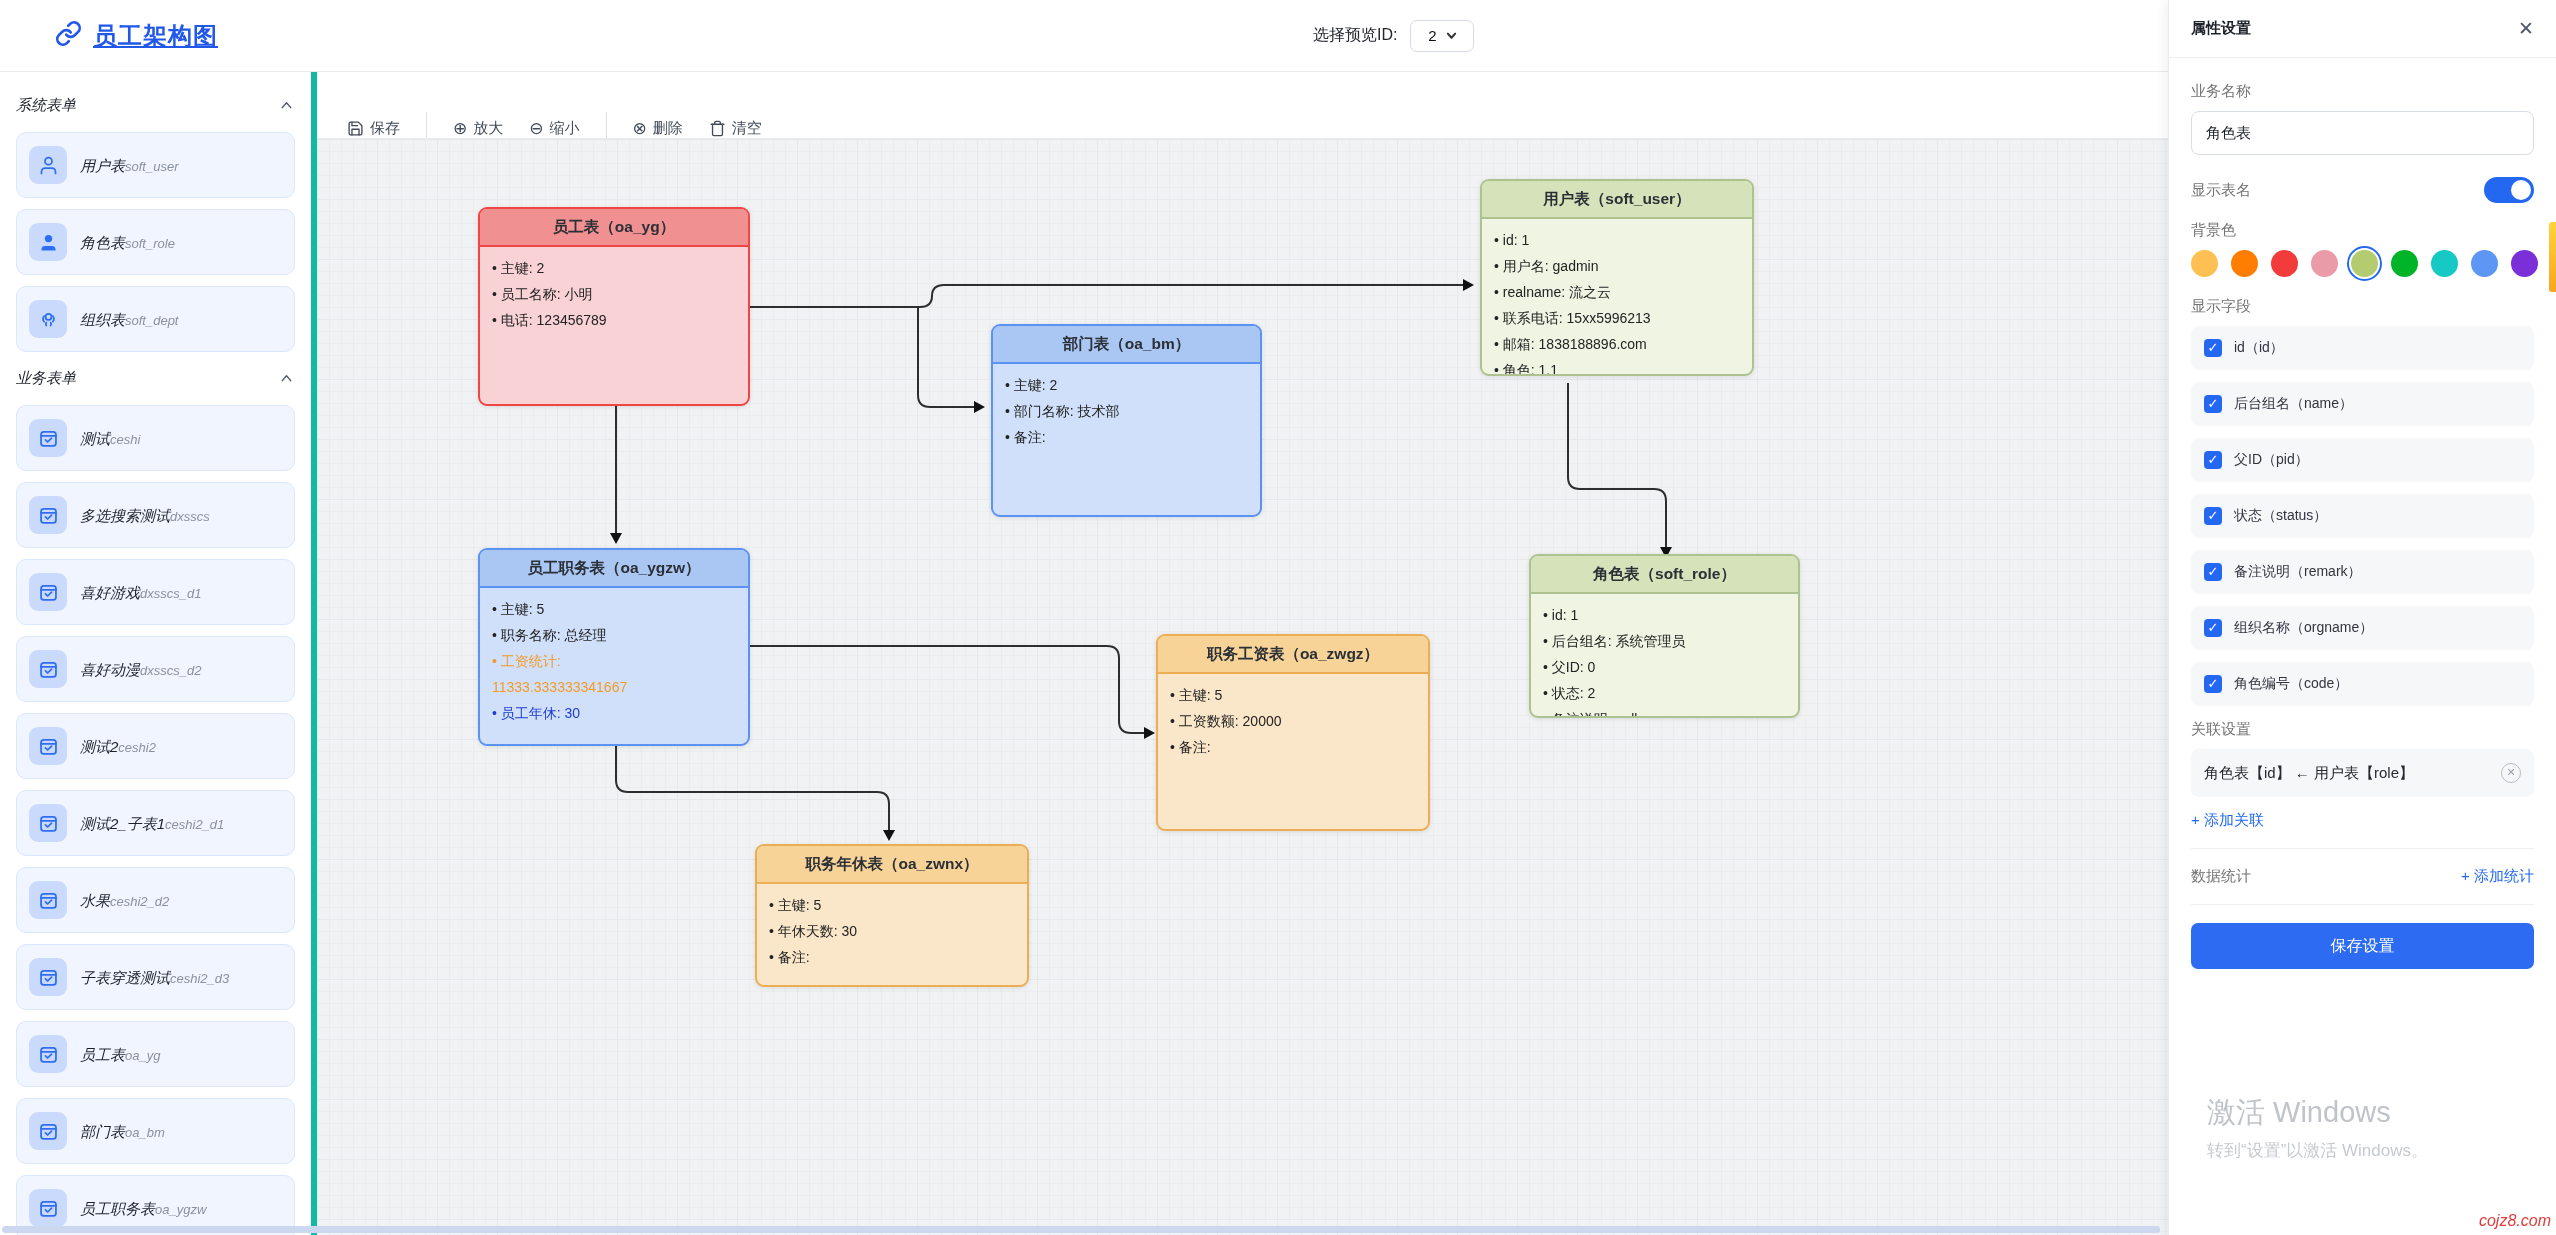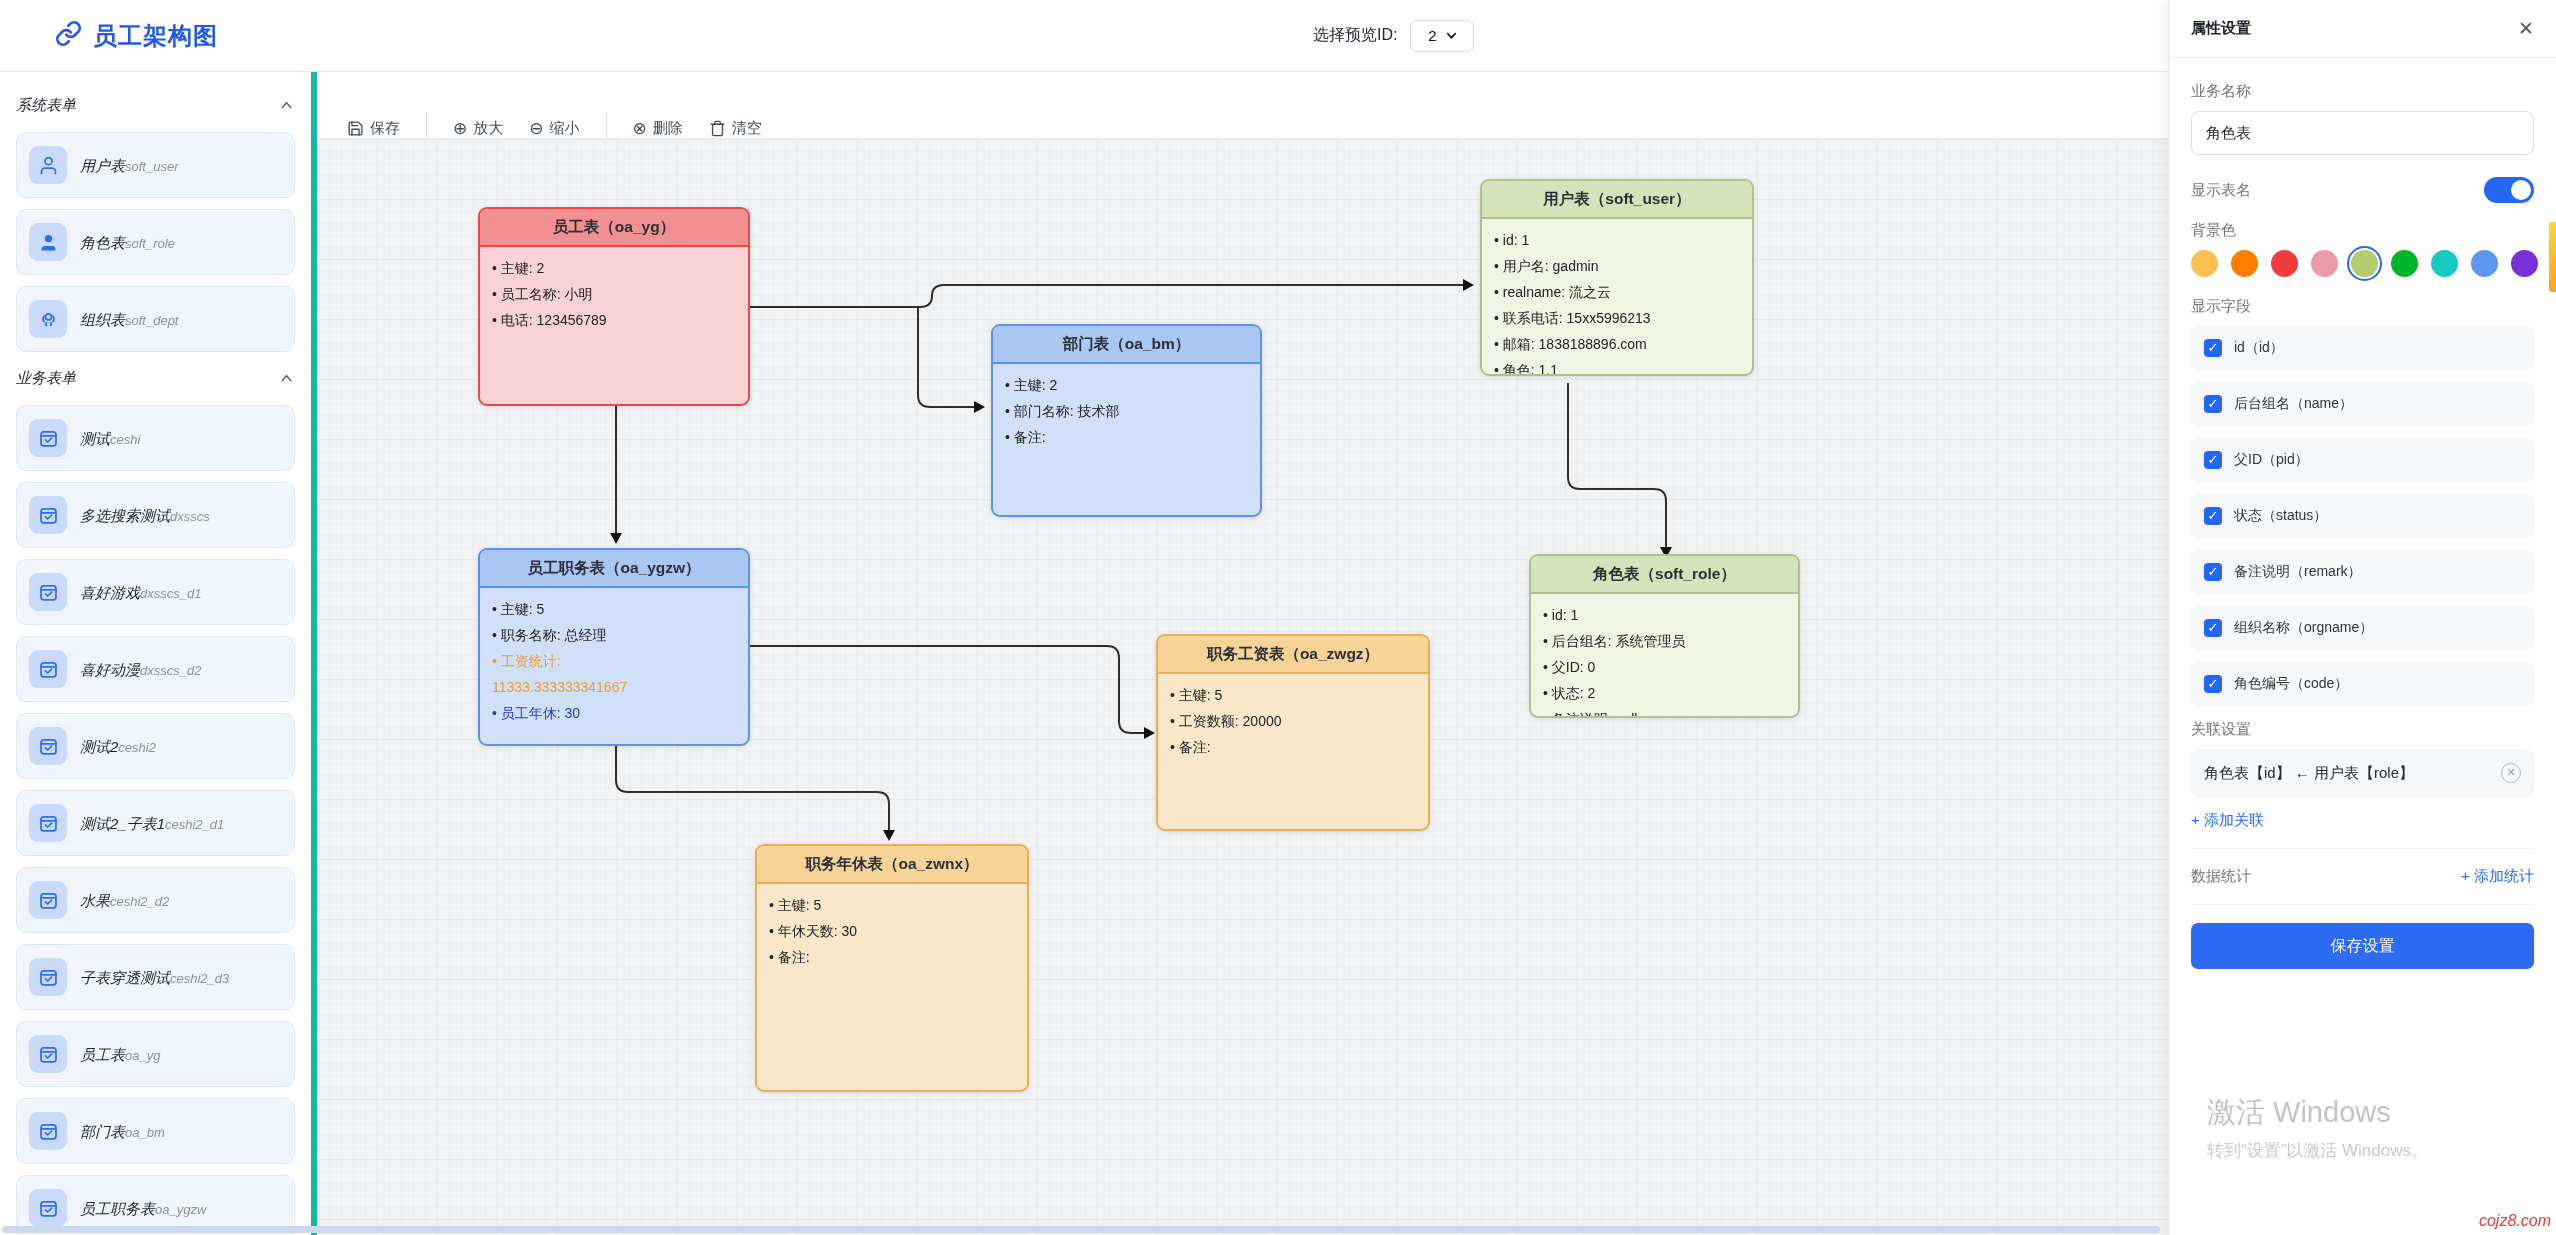--- a/index.html
+++ b/index.html
@@ -4,21 +4,21 @@
 <style>
   * { margin:0; padding:0; box-sizing:border-box; }
   body { font-family:"Liberation Sans","DejaVu Sans",sans-serif; background:#fff; }
   .app { position:relative; width:2556px; height:1235px; overflow:hidden; background:#fff; color:#1d2129; }
 
   
   .main { position:absolute; left:0; top:0; width:2168px; height:1235px; display:flex; flex-direction:column; }
   .app-header { position:relative; height:72px; background:#fff; border-bottom:1px solid #e9ebef; flex:none; display:flex; align-items:center; padding-left:55px; }
   .brand { display:flex; align-items:center; gap:11px; }
   .brand svg { width:27px; height:27px; stroke:#2158e8; fill:none; stroke-width:2.4; stroke-linecap:round; stroke-linejoin:round; }
-  .brand-title { font-size:24px; font-weight:bold; color:#2158e8; letter-spacing:1px; }
+  .brand-title { font-size:24px; font-weight:bold; color:#2158e8; letter-spacing:1px;text-decoration:underline; }
   .preview-ctl { position:absolute; left:1313px; top:50%; transform:translateY(-50%); display:flex; align-items:center; gap:13px; }
   .preview-label { font-size:16px; color:#25282e; }
   .preview-select { width:64px; height:32px; border:1px solid #d6dae2; border-radius:7px; background:#fff; display:flex; align-items:center; justify-content:center; gap:9px; cursor:pointer; font-size:15px; color:#111; }
   .preview-select svg { width:11px; height:11px; stroke:#333; stroke-width:2.2; fill:none; stroke-linecap:round; stroke-linejoin:round; }
 
   .content { flex:1; display:flex; min-height:0; }
 
   
   .sidebar { width:317px; flex:none; background:#fff; border-right:6px solid #14b8a6; padding:18px 16px 0; overflow:hidden;font-style:italic; }
   .sec-head { display:flex; align-items:center; justify-content:space-between; height:30px; margin-bottom:12px; cursor:pointer; }
@@ -388,21 +388,21 @@
 
           <div class="node t-orange" style="left:839px;top:495px;width:274px;height:197px">
             <div class="node-h">职务工资表（oa_zwgz）</div>
             <div class="node-b">
               <div class="row">主键: 5</div>
               <div class="row">工资数额: 20000</div>
               <div class="row">备注:</div>
             </div>
           </div>
 
-          <div class="node t-orange" style="left:438px;top:705px;width:274px;height:248px">
+          <div class="node t-orange" style="left:438px;top:705px;width:274px;height:143px">
             <div class="node-h">职务年休表（oa_zwnx）</div>
             <div class="node-b">
               <div class="row">主键: 5</div>
               <div class="row">年休天数: 30</div>
               <div class="row">备注:</div>
             </div>
           </div>
         </div>
       </div>
     </div>

